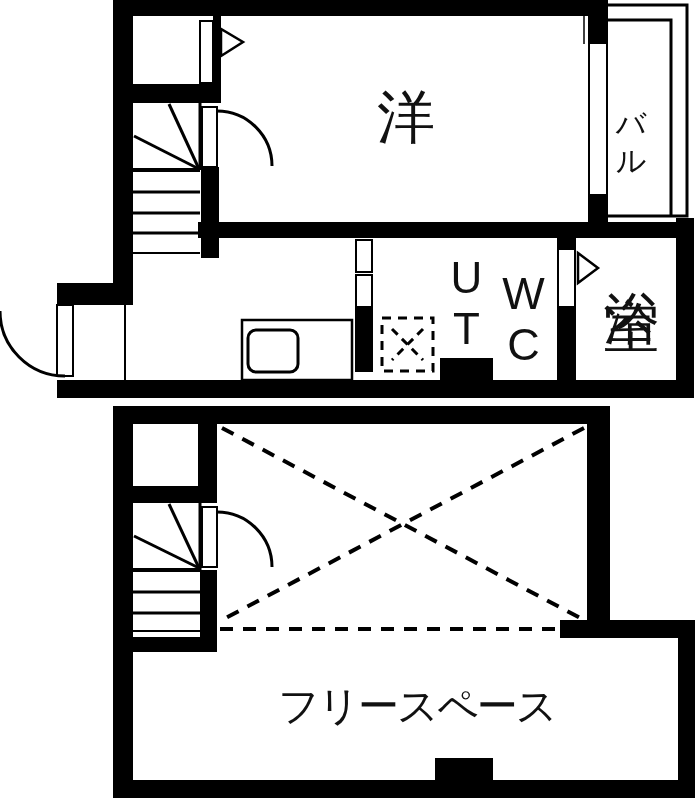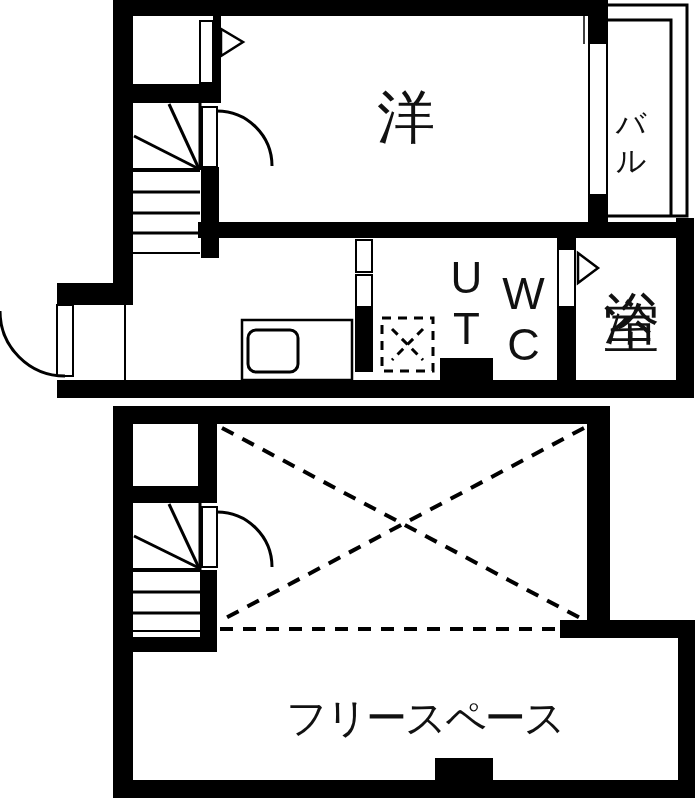--- a/index.html
+++ b/index.html
@@ -145,15 +145,15 @@
   <div class="lbl" style="left:377px;top:88px;font-size:58px;">洋</div>
 
   <div class="lbl v" style="left:616px;top:90px;font-size:30px;letter-spacing:6px;">バル</div>
 
   <div class="lbl v" style="left:444px;top:253px;font-size:44px;letter-spacing:2px;">UT</div>
 
   <div class="lbl v" style="left:501px;top:268px;font-size:45px;">WC</div>
 
   <div class="lbl v" style="left:604px;top:246px;font-size:56px;letter-spacing:5px;">浴室</div>
 
-  <div class="lbl" style="left:286px;top:686px;font-size:41px;letter-spacing:-2px;margin-top:12px;">フリースペース</div>
+  <div class="lbl" style="left:278px;top:686px;font-size:41px;letter-spacing:-2px;">フリースペース</div>
 
 </div>
 
 </body></html>

